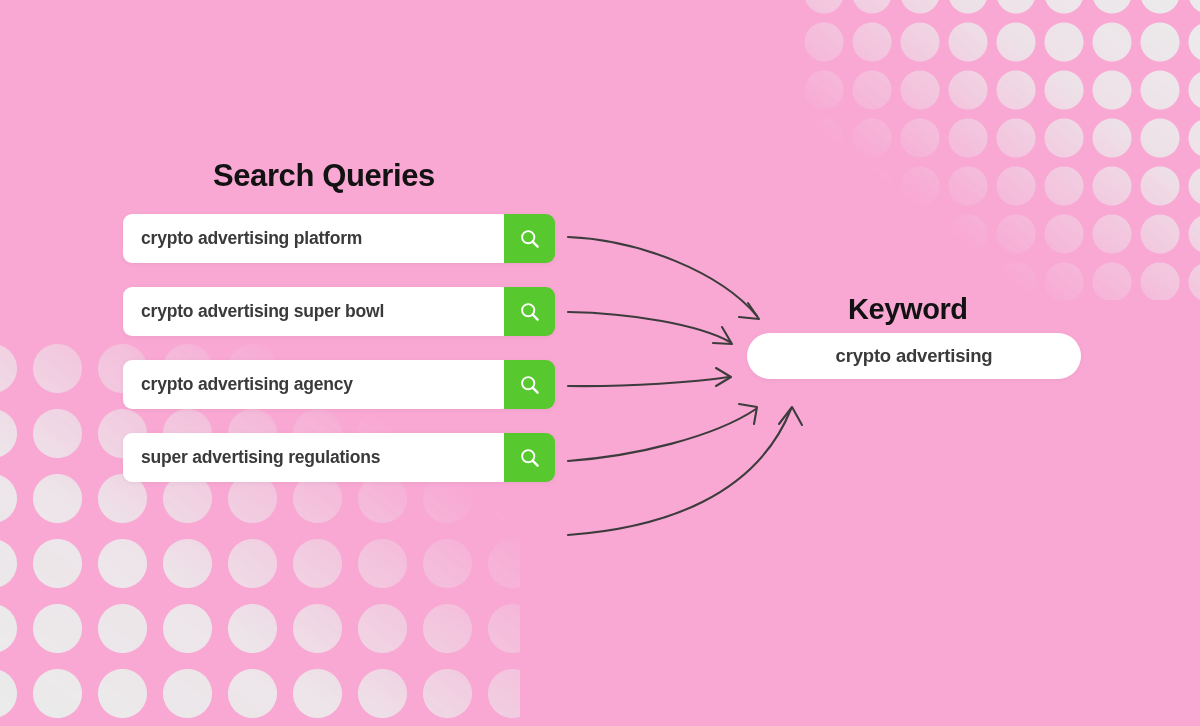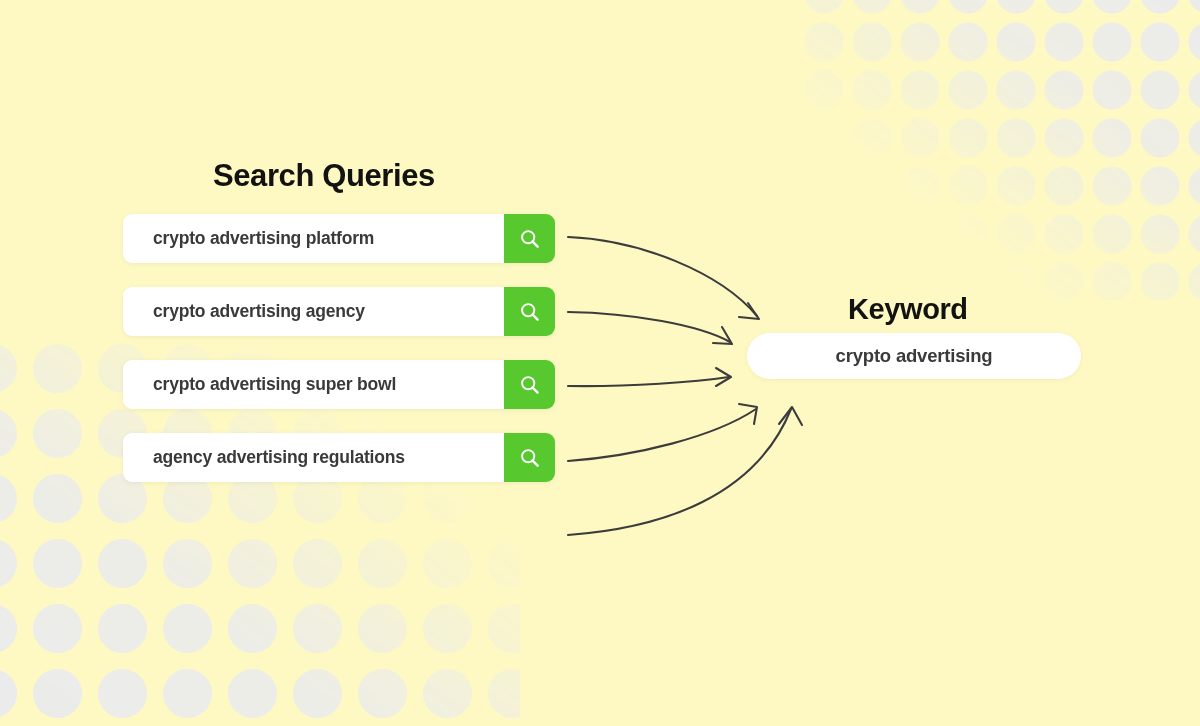--- a/index.html
+++ b/index.html
@@ -4,21 +4,21 @@
 <style>
   html, body {
     margin: 0;
     padding: 0;
     background: #ffffff;
   }
   #canvas {
     position: relative;
     width: 1200px;
     height: 726px;
-    background: #fef9c3;
+    background: #f9a8d4;
     overflow: hidden;
     font-family: "Liberation Sans", sans-serif;
   }
 
   
   .dots {
     position: absolute;
     pointer-events: none;
   }
   .dots-tr {
@@ -77,21 +77,21 @@
     height: 49px;
     margin-bottom: 24px;
     filter: drop-shadow(0 1px 2px rgba(0,0,0,0.06));
   }
   .query-field {
     flex: 1 1 auto;
     background: #ffffff;
     border-radius: 9px 0 0 9px;
     display: flex;
     align-items: center;
-    padding-left: 30px;
+    padding-left: 18px;
     box-sizing: border-box;
   }
   .query-text {
     font-size: 17.5px;
     font-weight: bold;
     color: #3a3a3a;
     letter-spacing: -0.2px;
     white-space: nowrap;
   }
   .search-btn {
@@ -165,49 +165,49 @@
           <svg width="22" height="22" viewBox="0 0 22 22">
             <circle cx="9.2" cy="9.2" r="6.1" fill="none" stroke="#ffffff" stroke-width="1.9"></circle>
             <line x1="13.6" y1="13.6" x2="18.6" y2="18.6" stroke="#ffffff" stroke-width="2.4" stroke-linecap="round"></line>
           </svg>
         </span>
       </div>
     </div>
 
     <div class="query-row">
       <div class="query-field">
+        <span class="query-text">crypto advertising super bowl</span>
+      </div>
+      <div class="search-btn">
+        <span>
+          <svg width="22" height="22" viewBox="0 0 22 22">
+            <circle cx="9.2" cy="9.2" r="6.1" fill="none" stroke="#ffffff" stroke-width="1.9"></circle>
+            <line x1="13.6" y1="13.6" x2="18.6" y2="18.6" stroke="#ffffff" stroke-width="2.4" stroke-linecap="round"></line>
+          </svg>
+        </span>
+      </div>
+    </div>
+
+    <div class="query-row">
+      <div class="query-field">
         <span class="query-text">crypto advertising agency</span>
       </div>
       <div class="search-btn">
         <span>
           <svg width="22" height="22" viewBox="0 0 22 22">
             <circle cx="9.2" cy="9.2" r="6.1" fill="none" stroke="#ffffff" stroke-width="1.9"></circle>
             <line x1="13.6" y1="13.6" x2="18.6" y2="18.6" stroke="#ffffff" stroke-width="2.4" stroke-linecap="round"></line>
           </svg>
         </span>
       </div>
     </div>
 
     <div class="query-row">
       <div class="query-field">
-        <span class="query-text">crypto advertising super bowl</span>
-      </div>
-      <div class="search-btn">
-        <span>
-          <svg width="22" height="22" viewBox="0 0 22 22">
-            <circle cx="9.2" cy="9.2" r="6.1" fill="none" stroke="#ffffff" stroke-width="1.9"></circle>
-            <line x1="13.6" y1="13.6" x2="18.6" y2="18.6" stroke="#ffffff" stroke-width="2.4" stroke-linecap="round"></line>
-          </svg>
-        </span>
-      </div>
-    </div>
-
-    <div class="query-row">
-      <div class="query-field">
-        <span class="query-text">agency advertising regulations</span>
+        <span class="query-text">super advertising regulations</span>
       </div>
       <div class="search-btn">
         <span>
           <svg width="22" height="22" viewBox="0 0 22 22">
             <circle cx="9.2" cy="9.2" r="6.1" fill="none" stroke="#ffffff" stroke-width="1.9"></circle>
             <line x1="13.6" y1="13.6" x2="18.6" y2="18.6" stroke="#ffffff" stroke-width="2.4" stroke-linecap="round"></line>
           </svg>
         </span>
       </div>
     </div>

